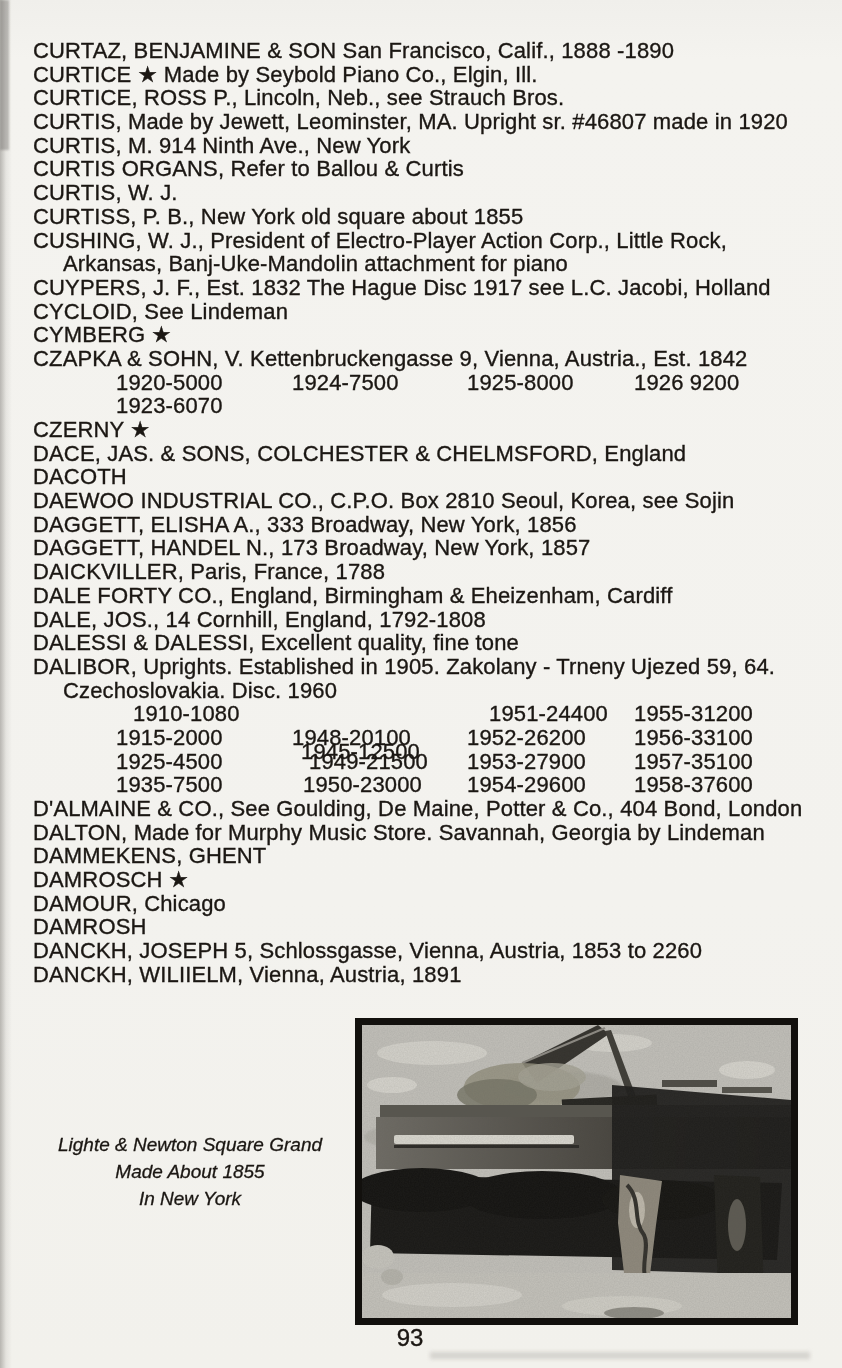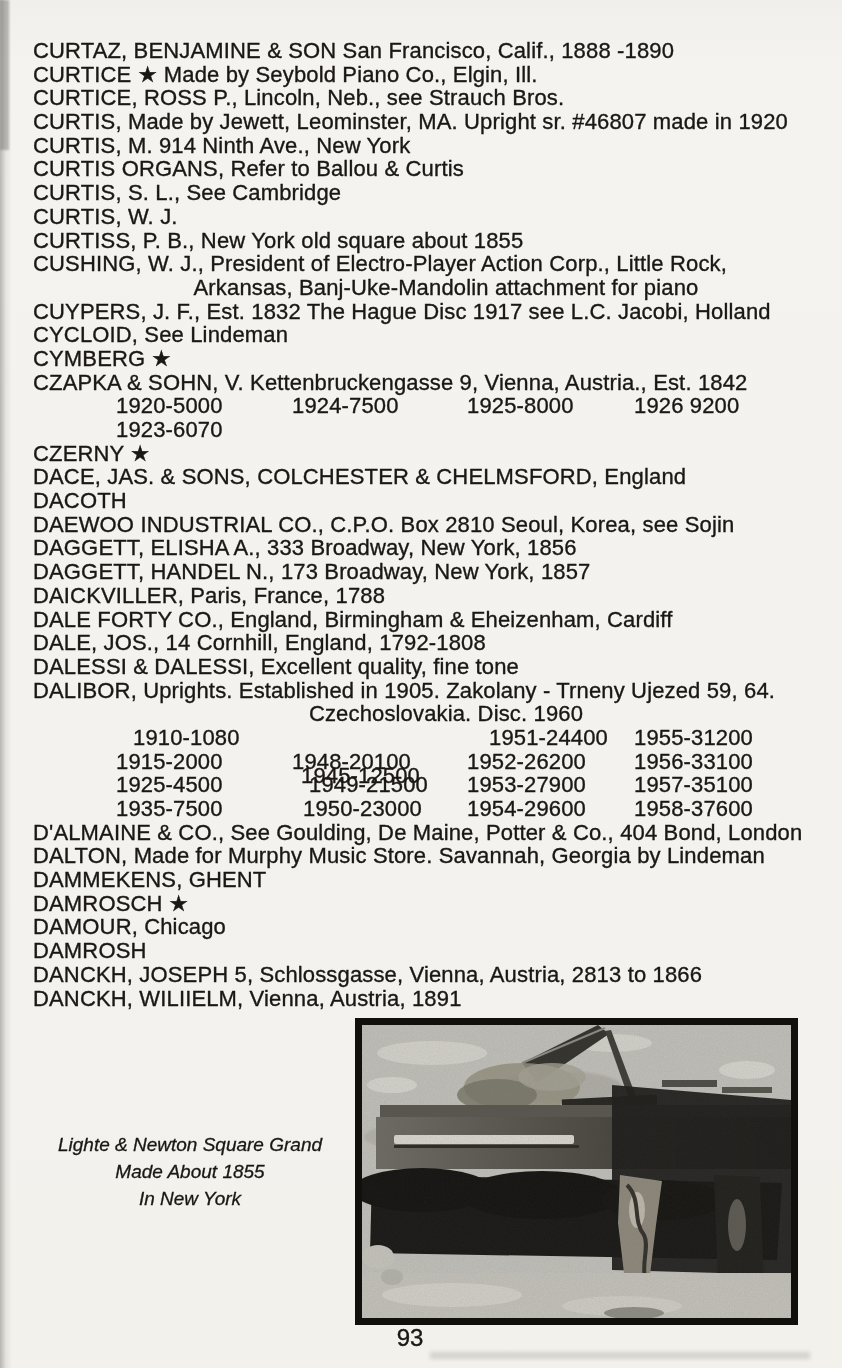--- a/index.html
+++ b/index.html
@@ -24,21 +24,21 @@
     position:absolute;left:430px;top:1352px;width:380px;height:7px;
     background:rgba(158,156,150,.35);filter:blur(2px);
   }
   .text-block{
     position:absolute;left:33px;top:39px;width:796px;
     font-size:22px;line-height:23.7px;letter-spacing:.15px;
     font-weight:500;
     -webkit-text-stroke:.35px #1b1713;
   }
   .line{white-space:nowrap;height:23.7px;}
-  .line.cont{padding-left:30px;text-align:center;}
+  .line.cont{padding-left:30px;}
   .line.cols{position:relative;}
   .line.cols span{position:absolute;top:0;}
   .caption{
     position:absolute;left:20px;top:1131px;width:340px;
     text-align:center;font-style:italic;font-size:19px;line-height:27px;
     font-weight:500;-webkit-text-stroke:.3px #1b1713;
   }
   .photo{
     position:absolute;left:355px;top:1018px;width:429px;height:293px;
     border:7px solid #12100d;margin:0;background:#c2c0ba;
@@ -58,21 +58,20 @@
   <div class="scan-edge"></div>
   <div class="scan-corner"></div>
 
   <div class="text-block" id="lines">
       <div class="line">CURTAZ, BENJAMINE &amp; SON San Francisco, Calif., 1888 -1890</div>
       <div class="line">CURTICE ★ Made by Seybold Piano Co., Elgin, Ill.</div>
       <div class="line">CURTICE, ROSS P., Lincoln, Neb., see Strauch Bros.</div>
       <div class="line">CURTIS, Made by Jewett, Leominster, MA. Upright sr. #46807 made in 1920</div>
       <div class="line">CURTIS, M. 914 Ninth Ave., New York</div>
       <div class="line">CURTIS ORGANS, Refer to Ballou &amp; Curtis</div>
-      <div class="line">CURTIS, S. L., See Cambridge</div>
       <div class="line">CURTIS, W. J.</div>
       <div class="line">CURTISS, P. B., New York old square about 1855</div>
       <div class="line">CUSHING, W. J., President of Electro-Player Action Corp., Little Rock,</div>
       <div class="line cont">Arkansas, Banj-Uke-Mandolin attachment for piano</div>
       <div class="line">CUYPERS, J. F., Est. 1832 The Hague Disc 1917 see L.C. Jacobi, Holland</div>
       <div class="line">CYCLOID, See Lindeman</div>
       <div class="line">CYMBERG ★</div>
       <div class="line">CZAPKA &amp; SOHN, V. Kettenbruckengasse 9, Vienna, Austria., Est. 1842</div>
       <div class="line cols">
         <span style="left: 83px;">1920-5000</span>
@@ -118,21 +117,21 @@
         <span style="left: 270px;">1950-23000</span>
         <span style="left: 434px;">1954-29600</span>
         <span style="left: 601px;">1958-37600</span>
       </div>
       <div class="line">D'ALMAINE &amp; CO., See Goulding, De Maine, Potter &amp; Co., 404 Bond, London</div>
       <div class="line">DALTON, Made for Murphy Music Store. Savannah, Georgia by Lindeman</div>
       <div class="line">DAMMEKENS, GHENT</div>
       <div class="line">DAMROSCH ★</div>
       <div class="line">DAMOUR, Chicago</div>
       <div class="line">DAMROSH</div>
-      <div class="line">DANCKH, JOSEPH 5, Schlossgasse, Vienna, Austria, 2813 to 1866</div>
+      <div class="line">DANCKH, JOSEPH 5, Schlossgasse, Vienna, Austria, 1853 to 2260</div>
       <div class="line">DANCKH, WILIIELM, Vienna, Austria, 1891</div>
     </div>
 
   <div class="caption" id="caption">
       <div>Lighte &amp; Newton Square Grand</div>
       <div>Made About 1855</div>
       <div>In New York</div>
     </div>
 
   <figure class="photo" aria-label="Black and white photograph of a Lighte &amp; Newton square grand piano with raised lid and carved legs">

